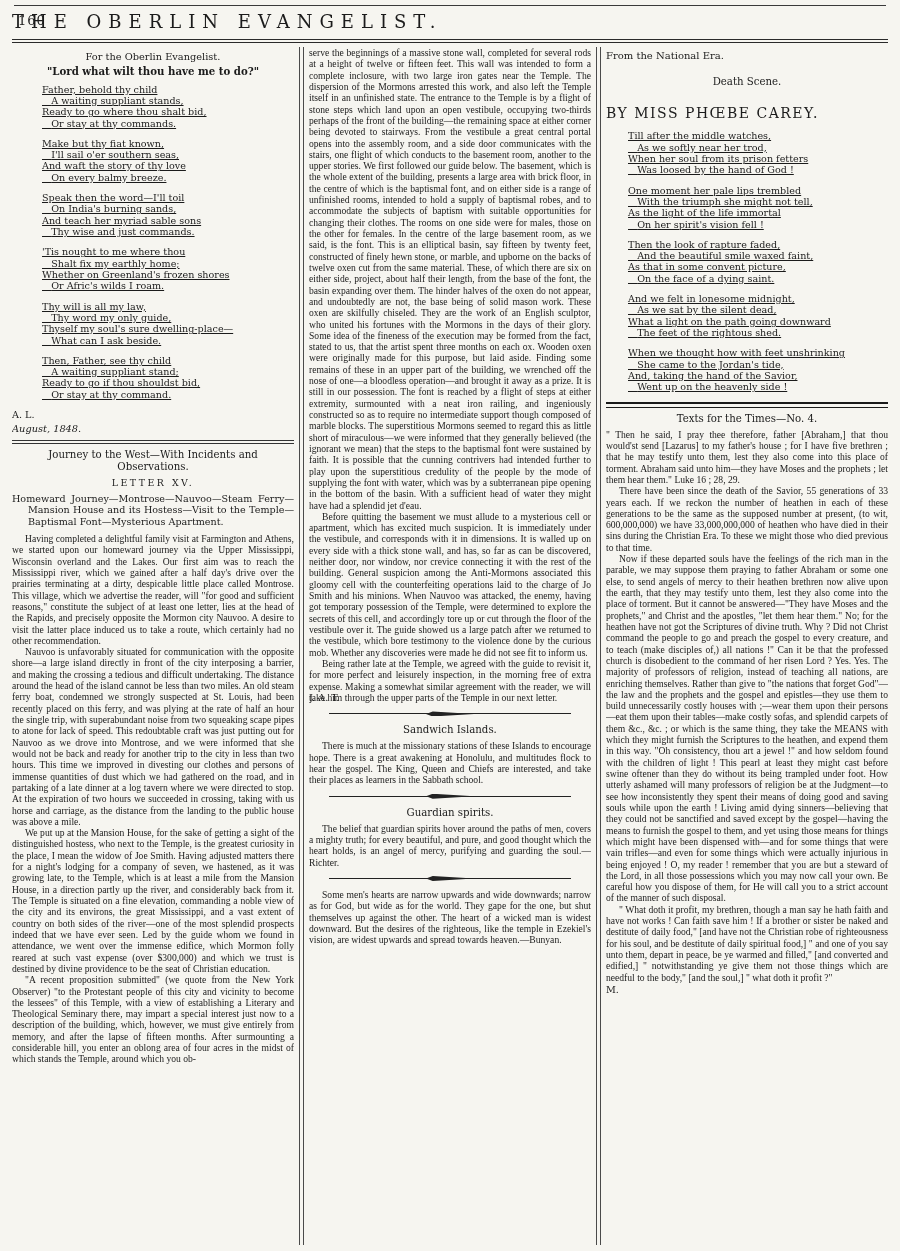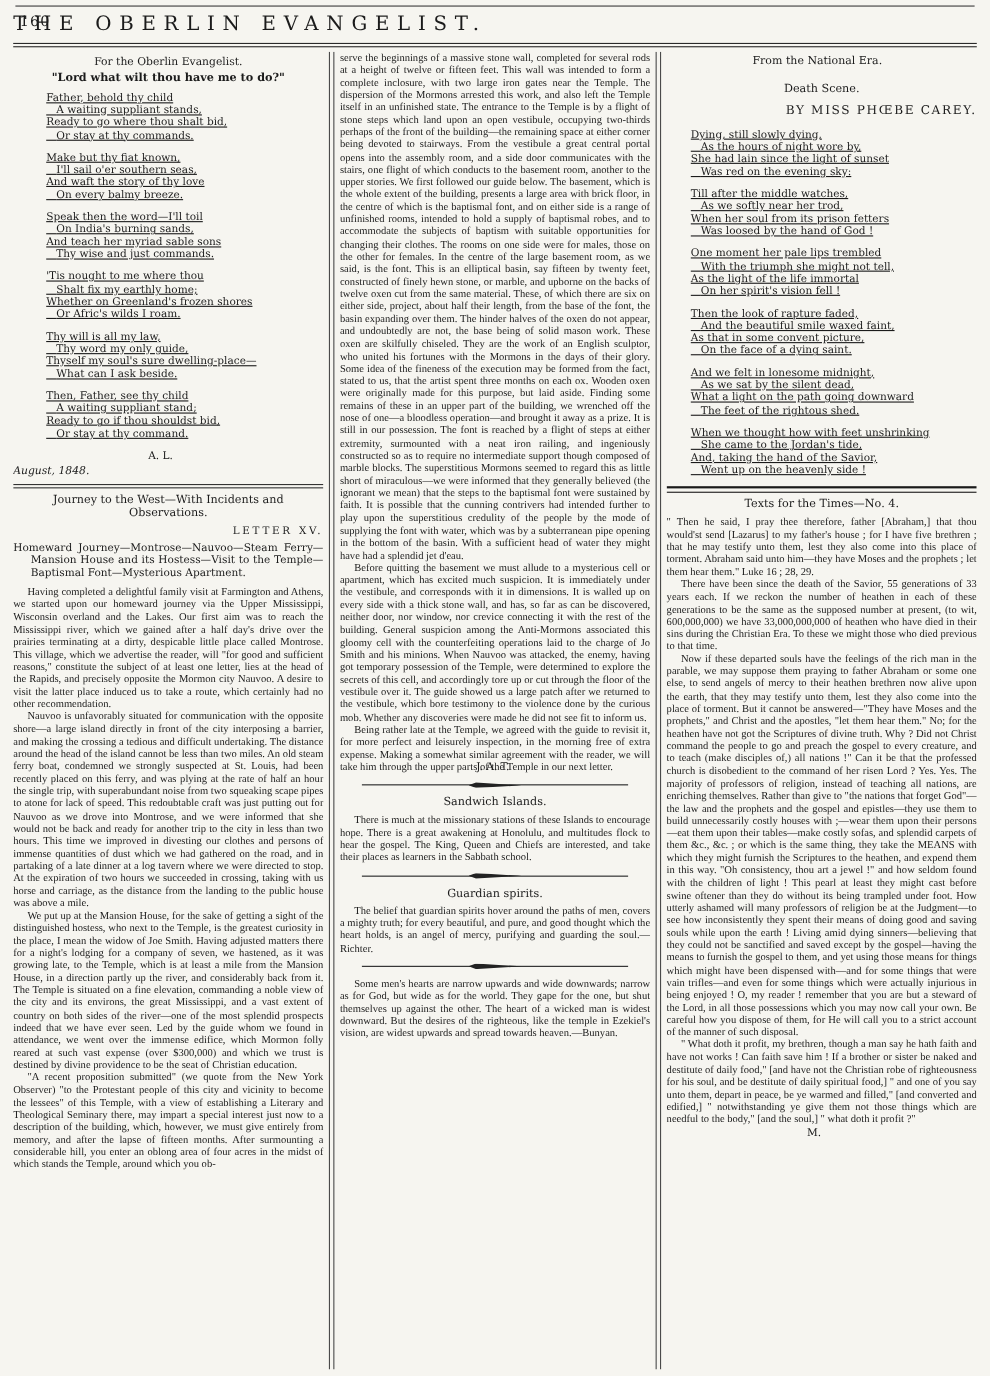--- a/index.html
+++ b/index.html
@@ -13,29 +13,29 @@
   .page{box-sizing:border-box;width:900px;height:1079px;padding:3px 12px 6px;position:relative;}
   .toprule{border-top:1px solid #3a3a3a;margin:2px 2px 0;}
   .header{position:relative;height:28px;}
   .pagenum{position:absolute;left:6px;top:7px;font-size:13px;letter-spacing:1px;}
   .masthead{text-align:left;font-size:18px;letter-spacing:7px;padding-top:5px;white-space:nowrap;}
   .headrule{height:2px;border-top:1px solid #2a2a2a;border-bottom:1px solid #2a2a2a;margin-top:5px;}
   .cols{display:flex;margin-top:4px;height:1198px;overflow:hidden;}
   .col{flex:1 1 0;overflow:hidden;font-size:9.6px;line-height:1.18;text-align:justify;}
   .colsep{width:3px;border-left:1px solid #4a4a4a;border-right:1px solid #4a4a4a;margin:0 5px;align-self:stretch;}
   .art-attrib{text-align:center;font-size:9.8px;margin:4px 0 2px;}
-  .from-line{text-align:center;font-size:10px;padding-right:8px;margin:3px 0 14px;}
+  .from-line{text-align:left;font-size:10px;padding-right:8px;margin:3px 0 14px;}
   .art-title-bold{text-align:center;font-weight:bold;font-size:10.2px;margin:2px 0 7px;}
   .section-head{text-align:center;font-weight:normal;font-size:10.2px;margin:5px 0 4px;}
-  .letter-head{text-align:right;letter-spacing:2.5px;font-size:9.4px;margin:2px 0 5px;}
-  .byline{text-align:right;font-size:11px;letter-spacing:1.5px;margin:7px 0 9px;}
+  .letter-head{text-align:center;letter-spacing:2.5px;font-size:9.4px;margin:2px 0 5px;}
+  .byline{text-align:left;font-size:14px;letter-spacing:1.5px;margin:17px 0 9px;}
   .poem{padding-left:30px;text-align:left;text-decoration:underline;}
   .poem-c3{padding-left:22px;}
   .stanza{white-space:pre-wrap;margin:0 0 9px;text-align:left;}
-  .sig-right{text-align:center;padding-right:14px;margin:1px 0 2px;}
+  .sig-right{text-align:left;padding-right:14px;margin:1px 0 2px;}
   .sig-pull{margin-top:-11px;padding-right:4px;}
   .date-line{font-style:italic;font-size:9.8px;margin:3px 0 5px;}
   .rule-div{border-top:1px solid #333;border-bottom:1px solid #333;height:2px;margin:5px 0 5px;}
   .heavyrule{border-top:2px solid #1a1a1a;border-bottom:1px solid #1a1a1a;height:3px;margin:7px 0 4px;}
   .summary{margin:0 0 6px;padding-left:16px;text-indent:-16px;}
   p.body-p{margin:0;text-indent:13px;font-family:Liberation Serif, serif;}
   p.noindent{text-indent:0;}
   .ornament{position:relative;height:9px;margin:6px 20px;}
   .ornament::before{content:"";position:absolute;left:0;right:0;top:4px;border-top:1px solid #222;}
   .ornament::after{content:"";position:absolute;left:50%;top:2px;width:48px;height:5px;margin-left:-24px;background:#222;
@@ -113,24 +113,20 @@
       <p class="body-p">Some men's hearts are narrow upwards and wide downwards;  narrow as for God, but wide as for the world.  They gape for the one, but shut themselves up against the other.  The heart of a wicked man is widest downward.  But the desires of the righteous, like the temple in Ezekiel's vision, are widest upwards and spread towards heaven.—Bunyan.</p>
     </div>
 
     <div class="colsep"></div>
 
     <div class="col">
       <div class="from-line">From the National Era.</div>
       <div class="section-head">Death Scene.</div>
       <div class="byline">BY MISS PHŒBE CAREY.</div>
       <div class="poem poem-c3">
-        <div class="stanza">Dying, still slowly dying,
-   As the hours of night wore by,
-She had lain since the light of sunset
-   Was red on the evening sky:</div>
         <div class="stanza">Till after the middle watches,
    As we softly near her trod,
 When her soul from its prison fetters
    Was loosed by the hand of God !</div>
         <div class="stanza">One moment her pale lips trembled
    With the triumph she might not tell,
 As the light of the life immortal
    On her spirit's vision fell !</div>
         <div class="stanza">Then the look of rapture faded,
    And the beautiful smile waxed faint,

